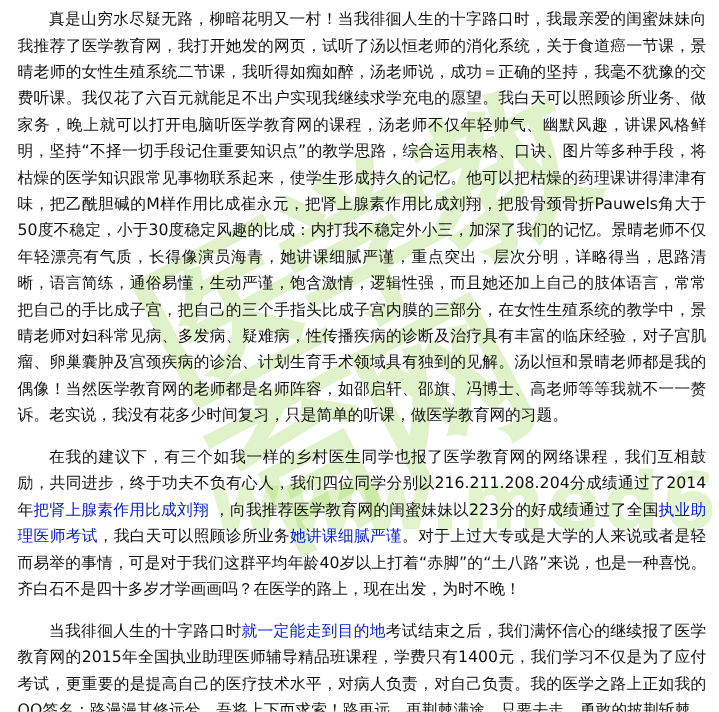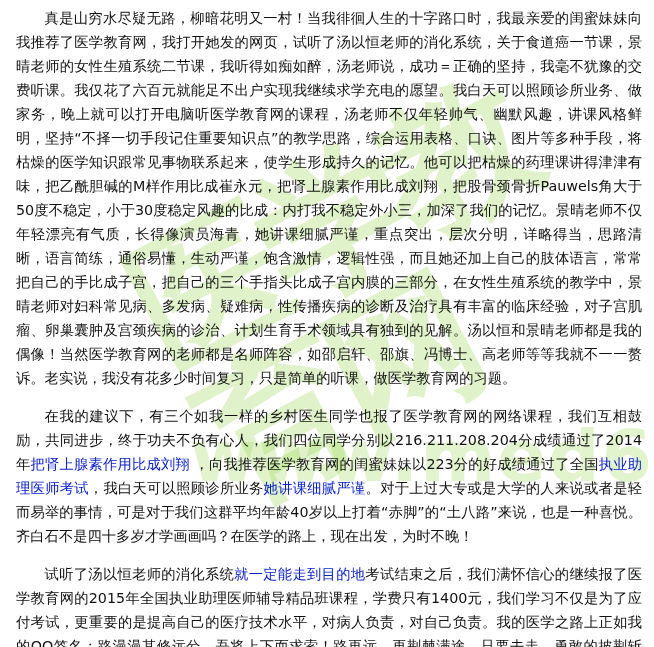--- a/index.html
+++ b/index.html
@@ -30,15 +30,15 @@
 <div class="watermark wm-url">www.med66.com</div>
 
 <div class="page">
   <p class="para">
     <span>真是山穷水尽疑无路，柳暗花明又一村！当我徘徊人生的十字路口时，我最亲爱的闺蜜妹妹向我推荐了医学教育网，我打开她发的网页，试听了汤以恒老师的消化系统，关于食道癌一节课，景晴老师的女性生殖系统二节课，我听得如痴如醉，汤老师说，成功＝正确的坚持，我毫不犹豫的交费听课。我仅花了六百元就能足不出户实现我继续求学充电的愿望。我白天可以照顾诊所业务、做家务，晚上就可以打开电脑听医学教育网的课程，汤老师不仅年轻帅气、幽默风趣，讲课风格鲜明，坚持“不择一切手段记住重要知识点”的教学思路，综合运用表格、口诀、图片等多种手段，将枯燥的医学知识跟常见事物联系起来，使学生形成持久的记忆。他可以把枯燥的药理课讲得津津有味，把乙酰胆碱的M样作用比成崔永元，把肾上腺素作用比成刘翔，把股骨颈骨折Pauwels角大于50度不稳定，小于30度稳定风趣的比成：内打我不稳定外小三，加深了我们的记忆。景晴老师不仅年轻漂亮有气质，长得像演员海青，她讲课细腻严谨，重点突出，层次分明，详略得当，思路清晰，语言简练，通俗易懂，生动严谨，饱含激情，逻辑性强，而且她还加上自己的肢体语言，常常把自己的手比成子宫，把自己的三个手指头比成子宫内膜的三部分，在女性生殖系统的教学中，景晴老师对妇科常见病、多发病、疑难病，性传播疾病的诊断及治疗具有丰富的临床经验，对子宫肌瘤、卵巢囊肿及宫颈疾病的诊治、计划生育手术领域具有独到的见解。汤以恒和景晴老师都是我的偶像！当然医学教育网的老师都是名师阵容，如邵启轩、邵旗、冯博士、高老师等等我就不一一赘诉。老实说，我没有花多少时间复习，只是简单的听课，做医学教育网的习题。</span>
   </p>
   <p class="para">
     <span>在我的建议下，有三个如我一样的乡村医生同学也报了医学教育网的网络课程，我们互相鼓励，共同进步，终于功夫不负有心人，我们四位同学分别以216.211.208.204分成绩通过了2014年</span><a class="link" href="#">把肾上腺素作用比成刘翔</a><span> ，向我推荐医学教育网的闺蜜妹妹以223分的好成绩通过了全国</span><a class="link" href="#">执业助理医师考试</a><span>，我白天可以照顾诊所业务</span><a class="link" href="#">她讲课细腻严谨</a><span>。对于上过大专或是大学的人来说或者是轻而易举的事情，可是对于我们这群平均年龄40岁以上打着“赤脚”的“土八路”来说，也是一种喜悦。齐白石不是四十多岁才学画画吗？在医学的路上，现在出发，为时不晚！</span>
   </p>
   <p class="para">
-    <span>试听了汤以恒老师的消化系统</span><a class="link" href="#">就一定能走到目的地</a><span>考试结束之后，我们满怀信心的继续报了医学教育网的2015年全国执业助理医师辅导精品班课程，学费只有1400元，我们学习不仅是为了应付考试，更重要的是提高自己的医疗技术水平，对病人负责，对自己负责。我的医学之路上正如我的QQ签名：路漫漫其修远兮，吾将上下而求索！路再远，再荆棘满途，只要去走，勇敢的披荆斩棘，就一定能走到目的地。</span>
+    <span>当我徘徊人生的十字路口时</span><a class="link" href="#">就一定能走到目的地</a><span>考试结束之后，我们满怀信心的继续报了医学教育网的2015年全国执业助理医师辅导精品班课程，学费只有1400元，我们学习不仅是为了应付考试，更重要的是提高自己的医疗技术水平，对病人负责，对自己负责。我的医学之路上正如我的QQ签名：路漫漫其修远兮，吾将上下而求索！路再远，再荆棘满途，只要去走，勇敢的披荆斩棘，就一定能走到目的地。</span>
   </p>
 </div>
 
 </body></html>

